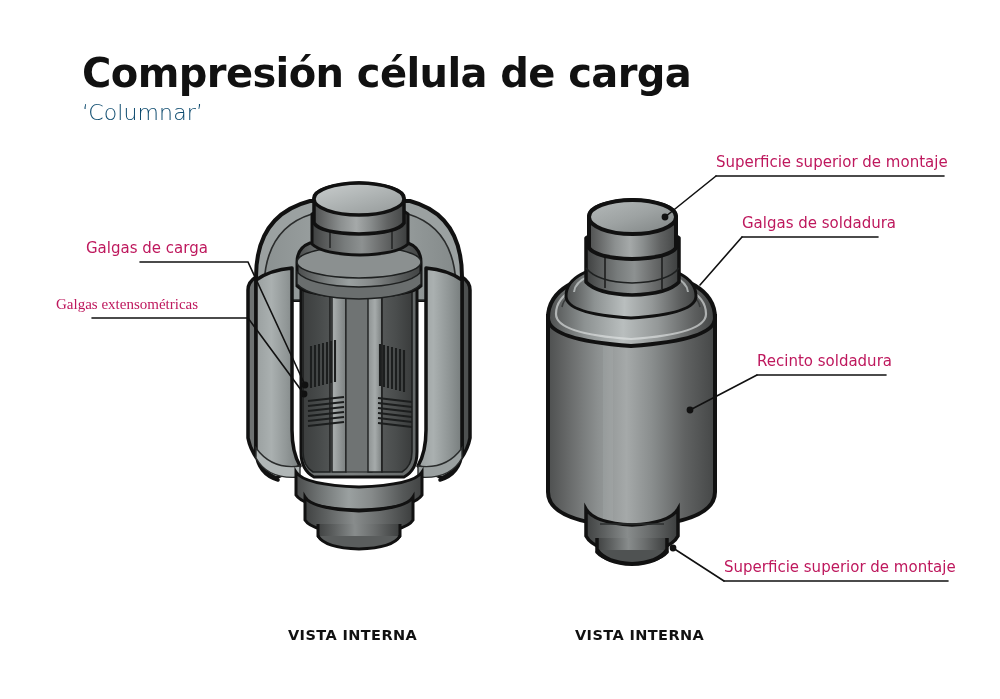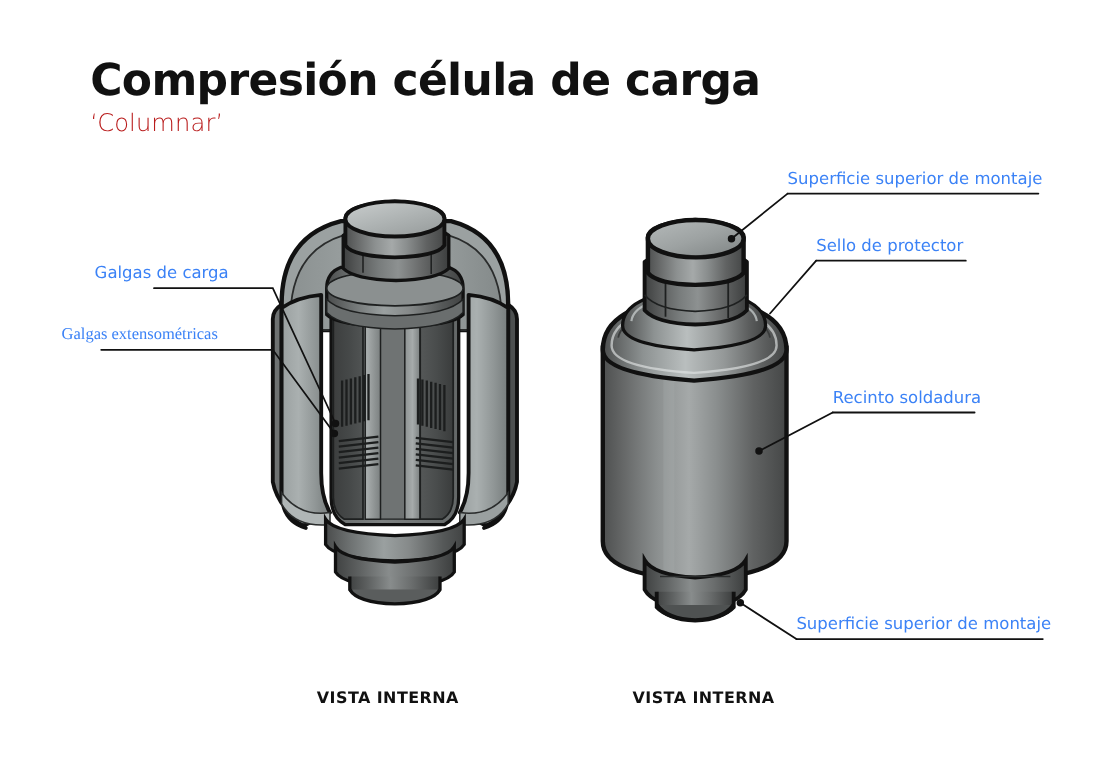--- a/index.html
+++ b/index.html
@@ -37,30 +37,30 @@
     line-height: 1.05;
     color: #111111;
     white-space: nowrap;
   }
   .sub-title {
     font-size: 22px;
     font-weight: 300;
     letter-spacing: 0.1px;
     line-height: 1.2;
     margin-top: 6px;
-    color: #b91c1c;
+    color: #0c4a6e;
     white-space: nowrap;
   }
 
   
   .callout {
     position: absolute;
     font-size: 15px;
     font-weight: 400;
-    color: #3b82f6;
+    color: #be185d;
     white-space: nowrap;
     line-height: 1;
   }
 
   
   .view-caption {
     position: absolute;
     font-size: 14.5px;
     font-weight: 700;
     letter-spacing: 0.4px;
@@ -423,21 +423,21 @@
       <circle cx="673" cy="548" r="3.4"></circle>
     </g>
   </svg>
 
   <div class="callout" style="left:86px; top:241px;">Galgas de carga</div>
 
   <div class="callout" style="left:56px; top:297px;font-family:Liberation Serif, serif;">Galgas extensométricas</div>
 
   <div class="callout" style="left:716px; top:155px;">Superficie superior de montaje</div>
 
-  <div class="callout" style="left:742px; top:216px;">Sello de protector</div>
+  <div class="callout" style="left:742px; top:216px;">Galgas de soldadura</div>
 
   <div class="callout" style="left:757px; top:354px;">Recinto soldadura</div>
 
   <div class="callout" style="left:724px; top:560px;">Superficie superior de montaje</div>
 
   <div class="view-caption" style="left:288px; top:616px;">VISTA INTERNA</div>
 
   <div class="view-caption" style="left:575px; top:616px;">VISTA INTERNA</div>
 
 </div>

